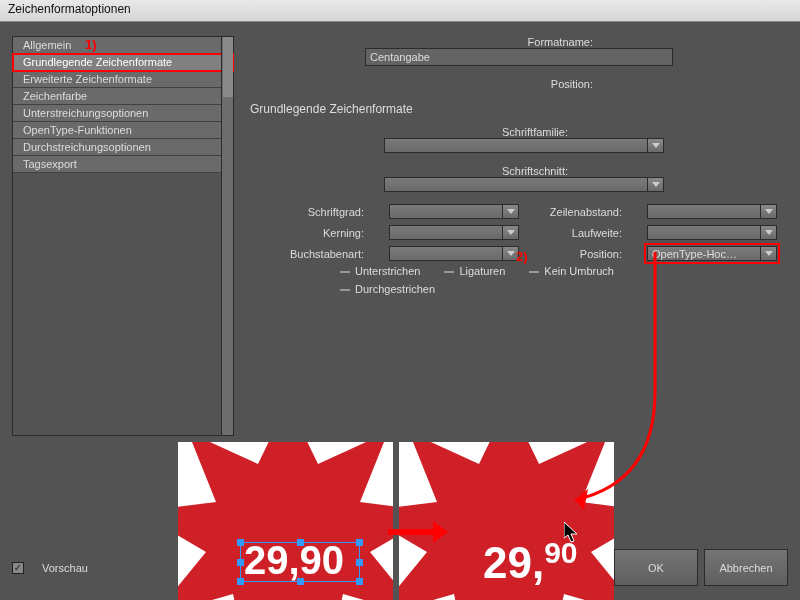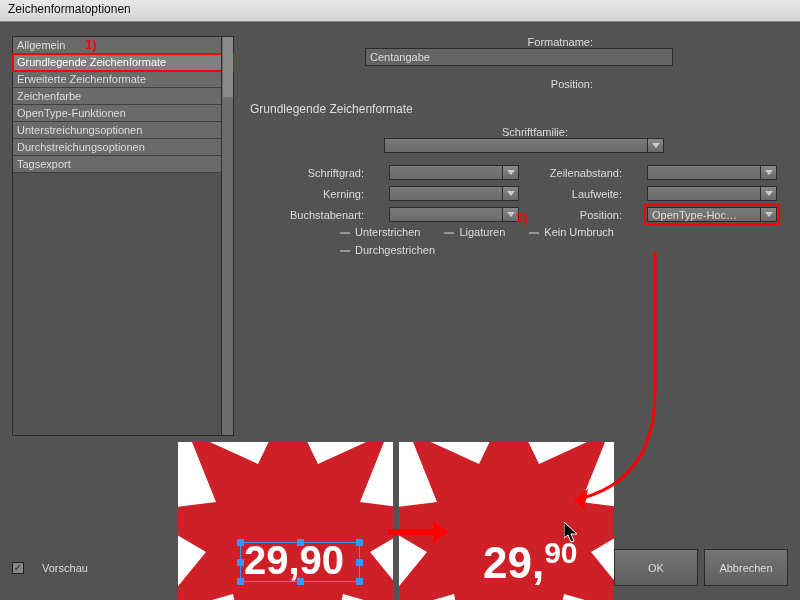--- a/index.html
+++ b/index.html
@@ -1,20 +1,20 @@
 <!DOCTYPE html>
 <html><head>
 <meta charset="utf-8">
 <style>
   * { box-sizing: border-box; margin: 0; padding: 0; font-family: "Segoe UI", Tahoma, sans-serif; }
   body { background: #3a3a3a; width: 800px; height: 600px; overflow: hidden; position: relative; }
   .titlebar { background: linear-gradient(#e8e8e8, #d5d5d5); height: 22px; padding: 2px 8px; font-size: 12px; color: #111; border-bottom: 1px solid #888; }
   .dialog { position: absolute; top: 22px; left: 0; right: 0; bottom: 0; background: #535353; }
   .sidebar { position: absolute; left: 12px; top: 14px; width: 222px; height: 400px; border: 1px solid #2b2b2b; background: #535353; }
-  .sidebar-item { font-size: 11px; color: #ddd; padding: 2px 4px; border-bottom: 1px solid #404040; background: #6a6a6a; cursor: pointer; }
+  .sidebar-item { font-size: 11px; color: #ddd; padding: 2px 10px; border-bottom: 1px solid #404040; background: #6a6a6a; cursor: pointer; }
   .sidebar-item.sel { background: #808080; color: #fff; }
   .sidebar-item.red { outline: 2px solid #ff0000; outline-offset: -1px; }
   .sidebar-scroll { position:absolute; right:0; top:0; width:12px; height:100%; background:#6d6d6d; border-left:1px solid #2b2b2b;}
   .sidebar-thumb { position:absolute; top:0; left:1px; width:10px; height:60px; background:#8a8a8a;}
   .ann1 { position:absolute; left:72px; top:0px; color:#ff0000; font-size:13px; font-weight:bold; z-index:5;}
   .content { position: absolute; left: 250px; top: 14px; right: 12px; }
   .row { display:flex; align-items:center; margin-bottom:12px;flex-direction:column; }
   .lab { font-size:11px; color:#ddd; text-align:right; padding-right:6px; }
   .field { height:18px; background:#646464; border:1px solid #2b2b2b; color:#ddd; font-size:11px; padding:0 4px; }
   .combo { position:relative; height:15px; background:linear-gradient(#7a7a7a,#6a6a6a); border:1px solid #2b2b2b; display:flex; align-items:center; }
@@ -54,41 +54,48 @@
 </div>
 
 <div class="dialog">
 
   <div class="sidebar">
     <div class="ann1">1)</div>
     <div class="sidebar-item"><span>Allgemein</span></div>
     <div class="sidebar-item sel red"><span>Grundlegende Zeichenformate</span></div>
     <div class="sidebar-item"><span>Erweiterte Zeichenformate</span></div>
     <div class="sidebar-item"><span>Zeichenfarbe</span></div>
+    <div class="sidebar-item"><span>Unterstreichungsoptionen</span></div>
     <div class="sidebar-item"><span>OpenType-Funktionen</span></div>
-    <div class="sidebar-item"><span>Unterstreichungsoptionen</span></div>
     <div class="sidebar-item"><span>Durchstreichungsoptionen</span></div>
     <div class="sidebar-item"><span>Tagsexport</span></div>
     <div class="sidebar-scroll">
         <div class="sidebar-thumb"></div>
       </div>
   </div>
 
   <div class="content">
     <div class="row">
       <div class="lab" style="width:160px;">Formatname:</div>
       <input class="field" style="width: 308px;" value="Centangabe">
     </div>
     <div class="row">
       <div class="lab" style="width:160px;">Position:</div>
     </div>
     <div class="section-title">Grundlegende Zeichenformate</div>
 
     <div class="row" style="margin-left:10px;">
       <div class="lab" style="width:100px;">Schriftfamilie:</div>
+      <div class="combo" style="width:280px;">
+          <div class="val"></div>
+          <div class="dd"></div>
+        </div>
+    </div>
+    <div class="row" style="margin-left:10px;">
+      <div class="lab" style="width:100px;">Schriftschnitt:</div>
       <div class="combo" style="width:280px;">
           <div class="val"></div>
           <div class="dd"></div>
         </div>
     </div>
 
     <div class="grid2" style="margin-top:4px;">
       <div class="lab">Schriftgrad:</div>
       <div class="combo">
           <div class="val"></div>

